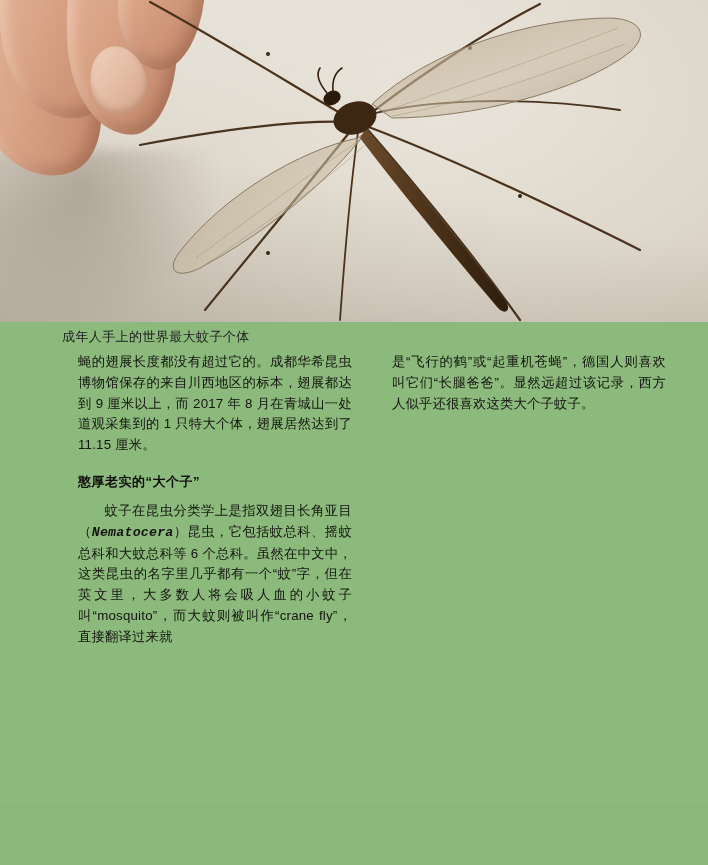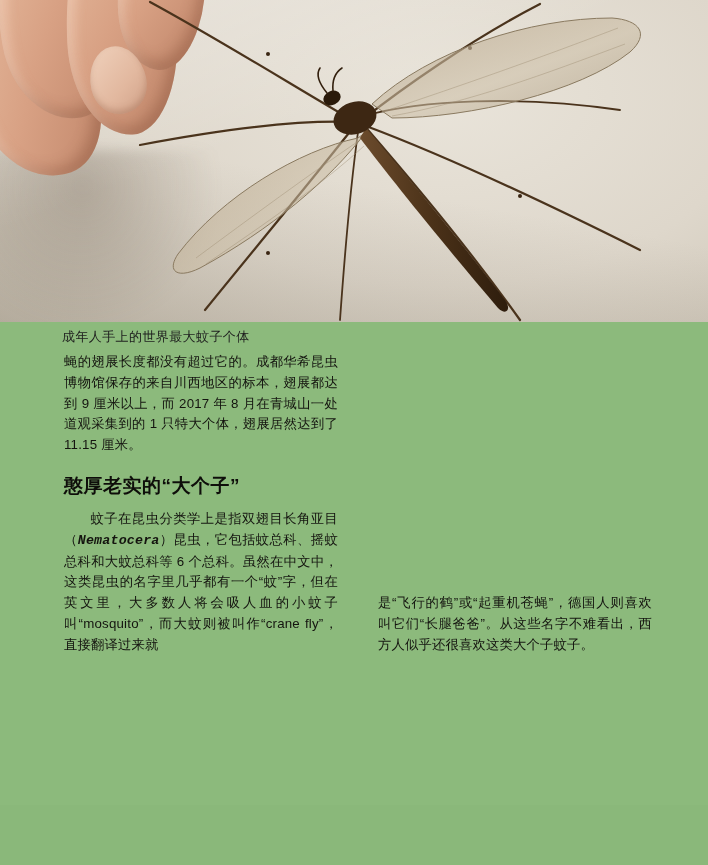--- a/index.html
+++ b/index.html
@@ -92,41 +92,40 @@
     left: 62px;
     top: 328px;
     font-size: 13px;
     color: #1d1d1d;
     letter-spacing: 0.4px;
   }
 
   
   .columns {
     position: absolute;
-    left: 64px;
+    left: 78px;
     top: 352px;
     width: 588px;
     display: flex;
     gap: 40px;
-    align-items: flex-end;
   }
   .col {
     width: 276px;
   }
   p {
     margin: 0 0 0 0;
     font-size: 13.3px;
     line-height: 20.8px;
     color: #14140f;
     text-align: justify;
     letter-spacing: 0.2px;
   }
   p.indent { text-indent: 2em; }
   .subhead {
-    font-size: 19px;
+    font-size: 13px;
     font-weight: bold;
     color: #0e0e0a;
     margin: 17px 0 10px 0;
     letter-spacing: 0.5px;
   }
   .ital { font-style: italic; font-family: Liberation Mono, monospace; font-weight: bold; }
 </style>
 </head>
 <body>
 
@@ -202,17 +201,17 @@
 
   <div class="columns">
 
     <div class="col">
       <p>蝇的翅展长度都没有超过它的。成都华希昆虫博物馆保存的来自川西地区的标本，翅展都达到 9 厘米以上，而 2017 年 8 月在青城山一处道观采集到的 1 只特大个体，翅展居然达到了 11.15 厘米。</p>
       <div class="subhead">憨厚老实的“大个子”</div>
       <p class="indent"><span>蚊子在昆虫分类学上是指双翅目长角亚目（</span><span class="ital">Nematocera</span><span>）昆虫，它包括蚊总科、摇蚊总科和大蚊总科等 6 个总科。虽然在中文中，这类昆虫的名字里几乎都有一个“蚊”字，但在英文里，大多数人将会吸人血的小蚊子叫“mosquito”，而大蚊则被叫作“crane fly”，直接翻译过来就</span></p>
     </div>
 
     <div class="col">
-      <p>是“飞行的鹤”或“起重机苍蝇”，德国人则喜欢叫它们“长腿爸爸”。从这些名字不难看出，西方人似乎还很喜欢这类大个子蚊子。</p>
+      <p>是“飞行的鹤”或“起重机苍蝇”，德国人则喜欢叫它们“长腿爸爸”。显然远超过该记录，西方人似乎还很喜欢这类大个子蚊子。</p>
     </div>
 
   </div>
 </div>
 
 </body></html>

